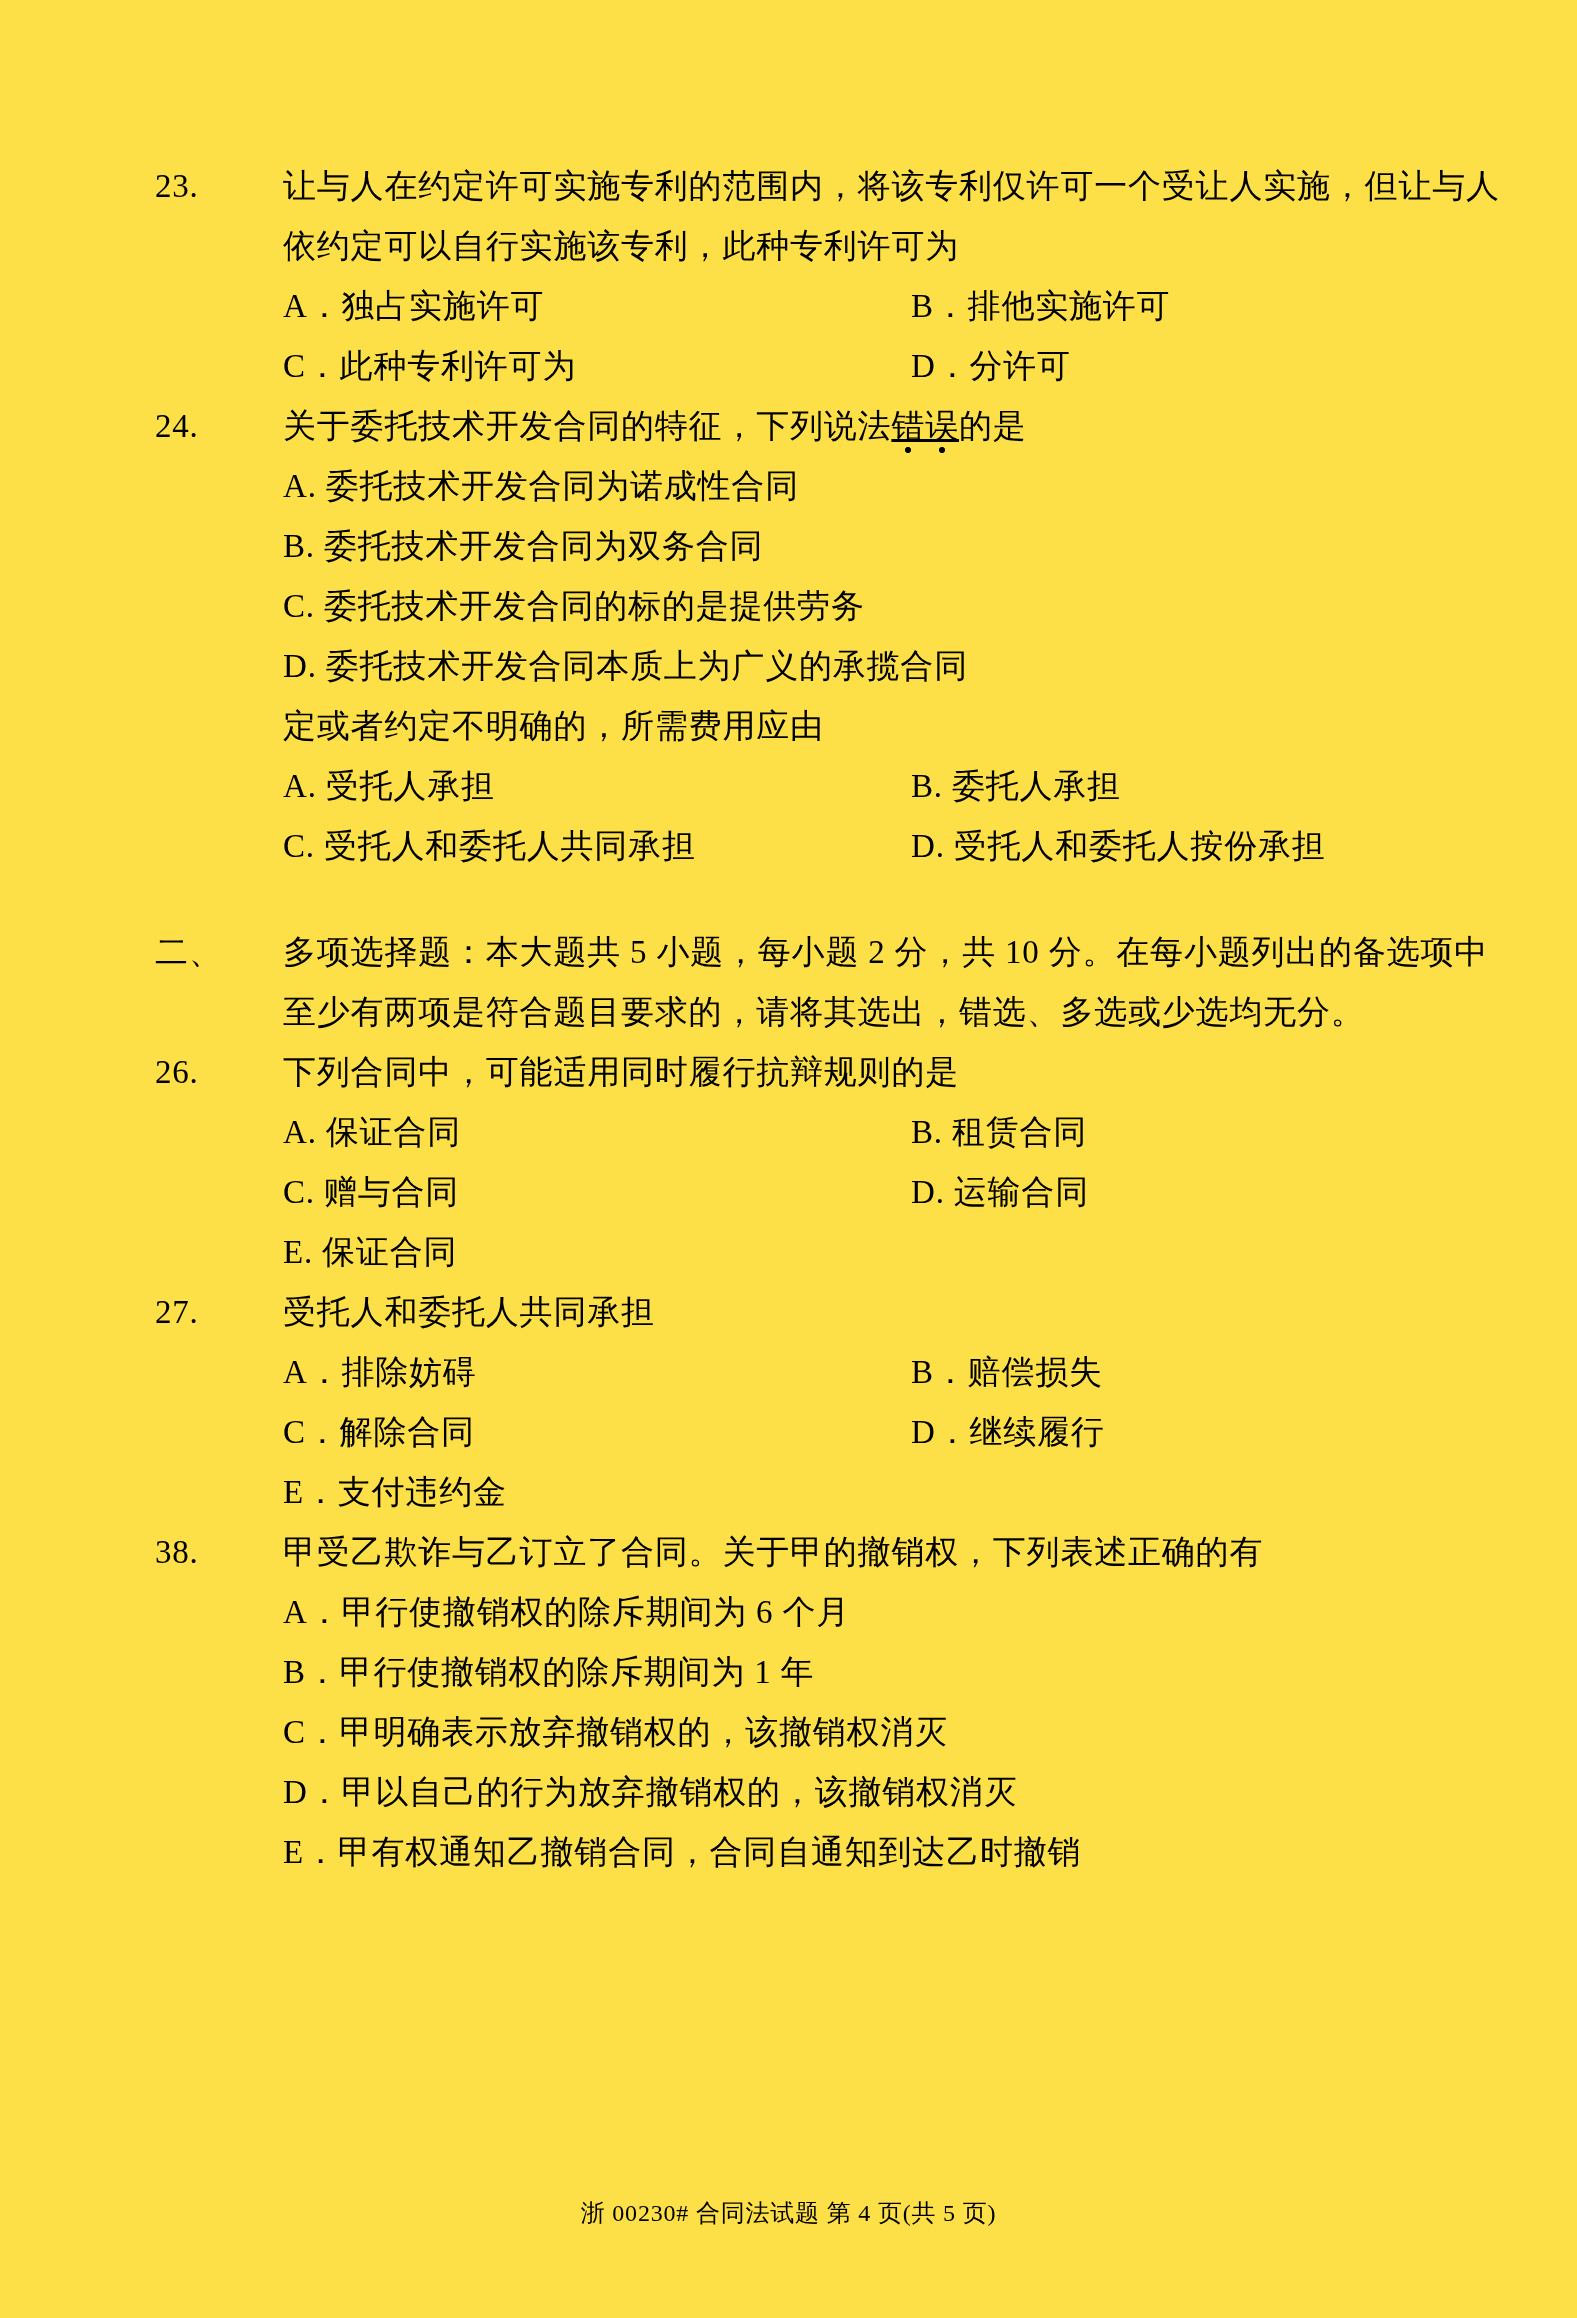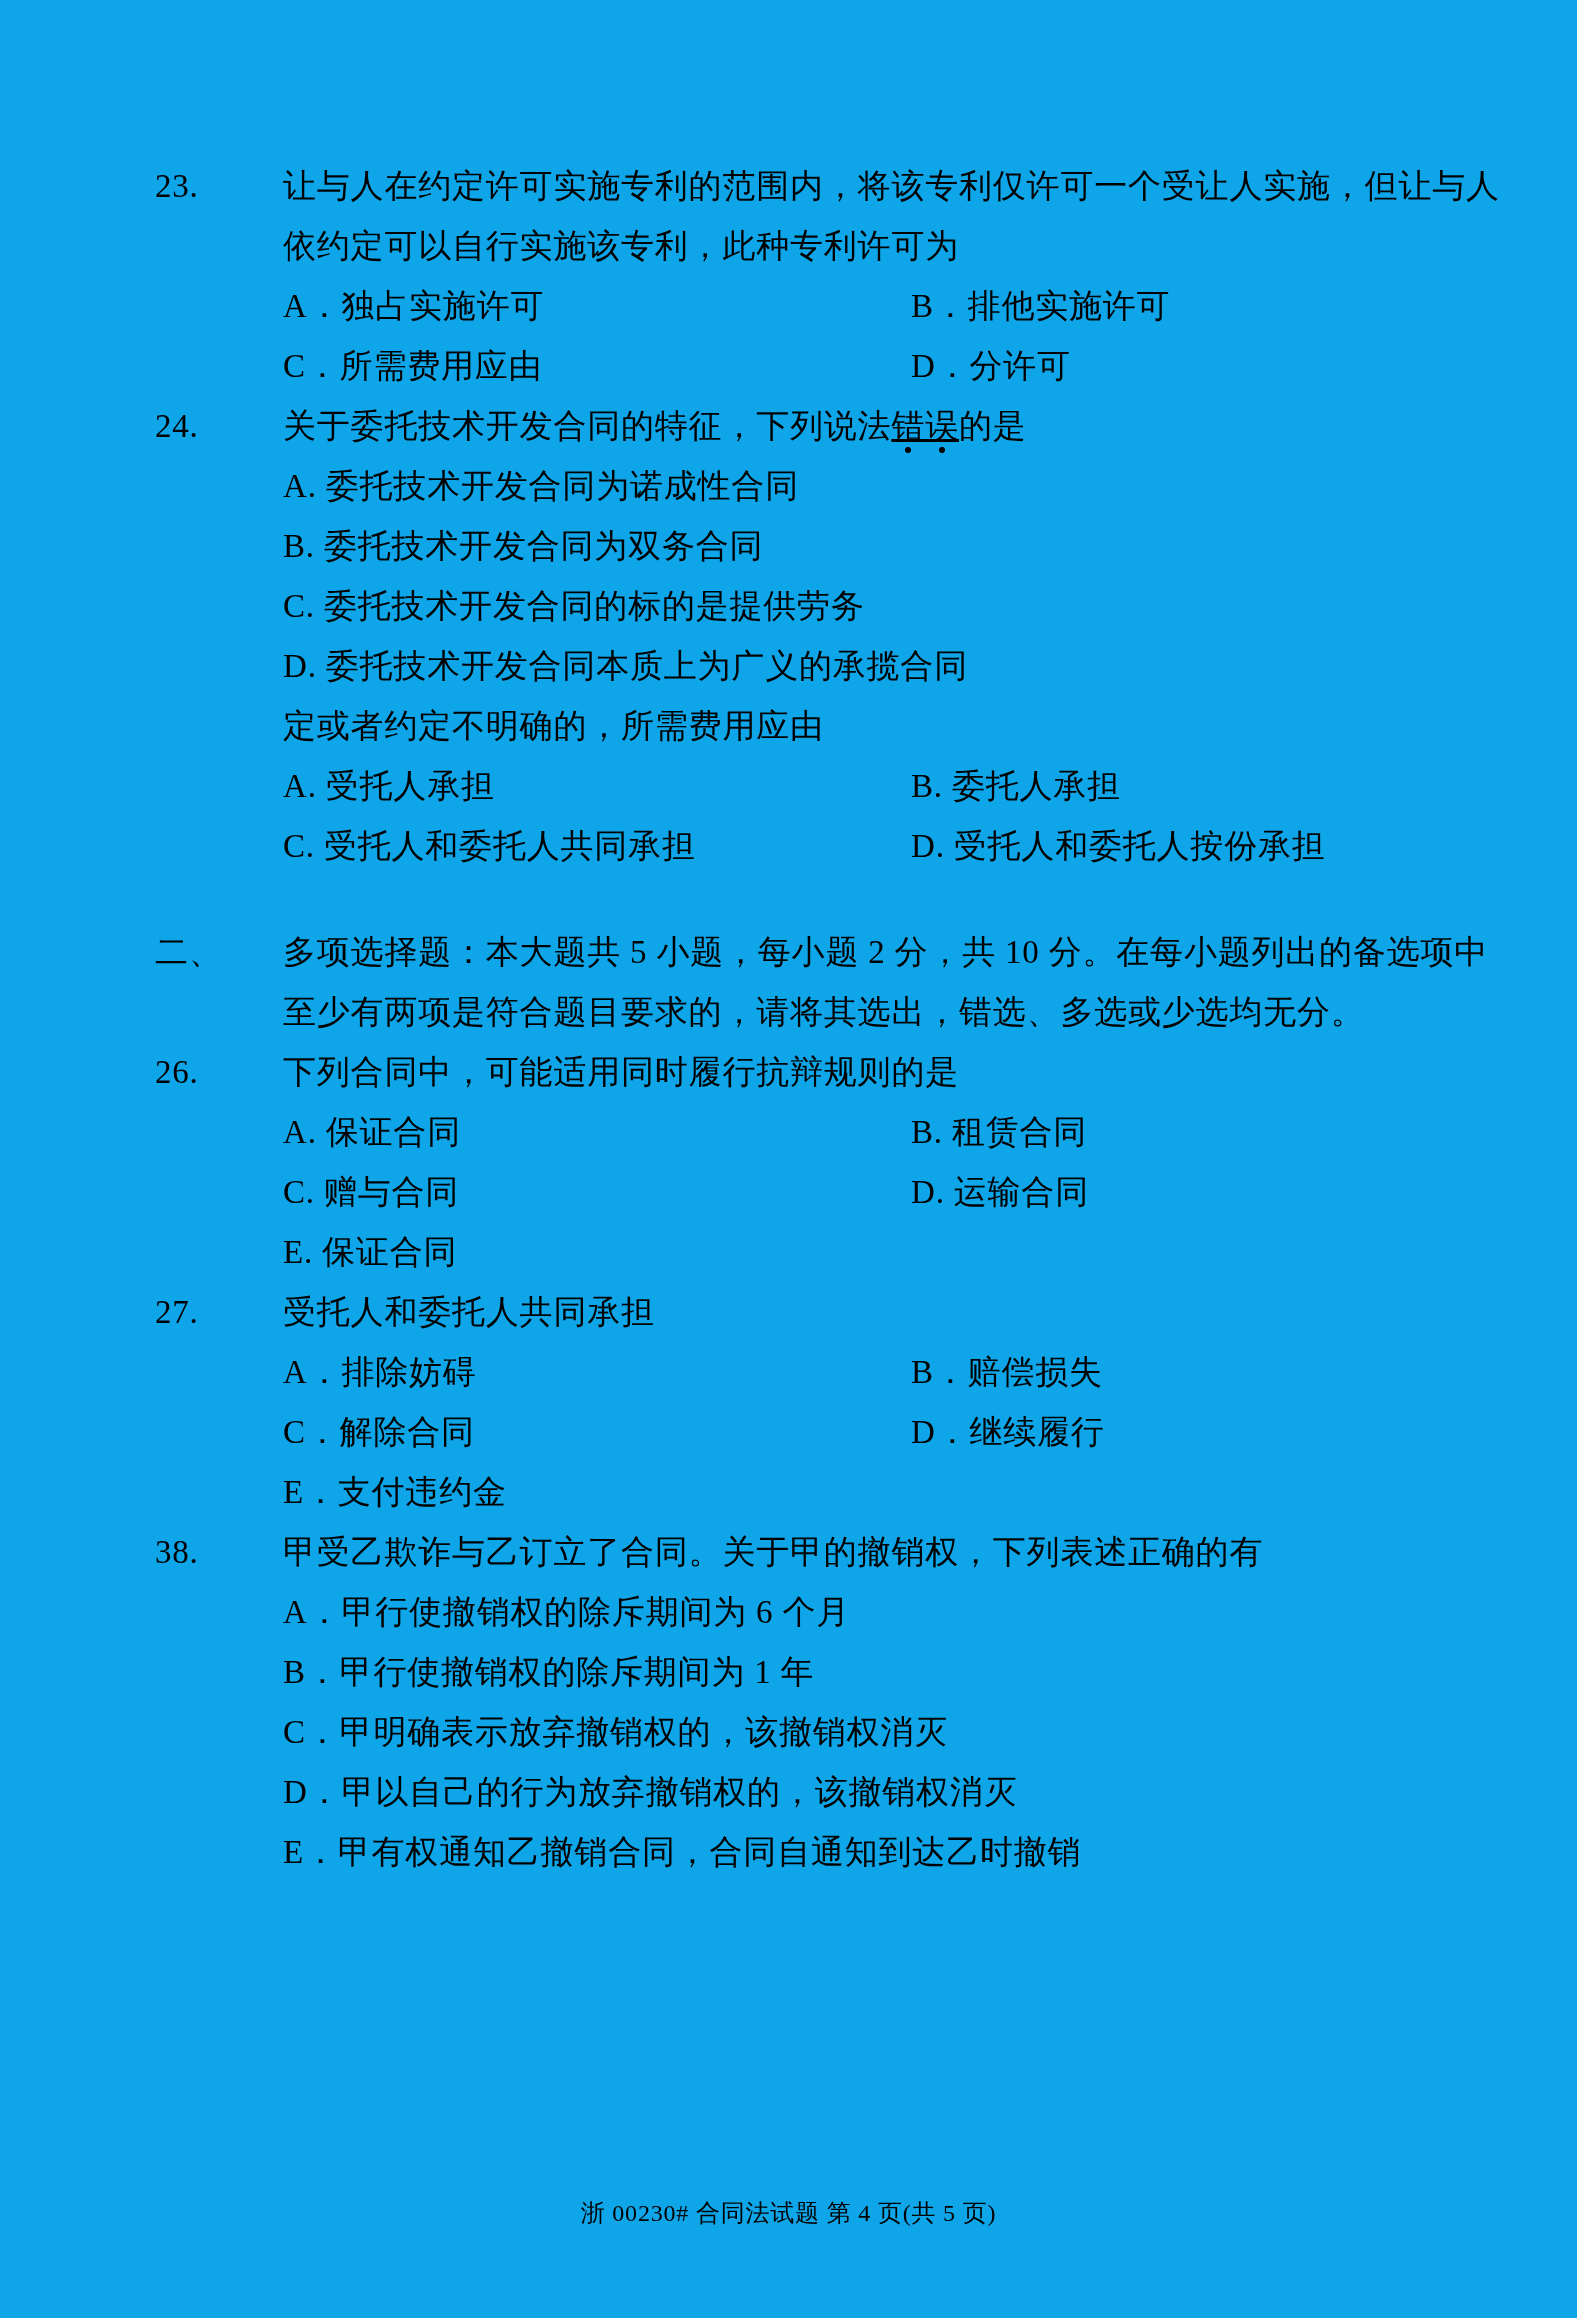--- a/index.html
+++ b/index.html
@@ -1,20 +1,20 @@
 <!DOCTYPE html>
 <html style="font-size:12.6px"><head>
 <meta charset="utf-8">
 <style>
   html, body { margin: 0; padding: 0; background: #ffffff; }
   .page {
     position: relative;
     width: 1577px;
     height: 2319px;
-    background: #0ea5e9;
+    background: #fde047;
     color: #000000;
     font-family: "Liberation Serif", "DejaVu Serif", serif;
     overflow: hidden;
   }
   .content { position: absolute; top: 156px; left: 0; width: 1577px; }
   .line {
     position: relative;
     height: 60px;
     line-height: 60px;
     font-size: 33px;
@@ -56,21 +56,21 @@
           <span class="txt">让与人在约定许可实施专利的范围内，将该专利仅许可一个受让人实施，但让与人</span>
         </div>
         <div class="line">
           <span class="txt">依约定可以自行实施该专利，此种专利许可为</span>
         </div>
         <div class="line">
           <span class="txt">A．独占实施许可</span>
           <span class="opt2">B．排他实施许可</span>
         </div>
         <div class="line">
-          <span class="txt">C．所需费用应由</span>
+          <span class="txt">C．此种专利许可为</span>
           <span class="opt2">D．分许可</span>
         </div>
       </div>
       <div>
         <div class="line">
           <span class="num">24.</span>
           <span class="txt"><span>关于委托技术开发合同的特征，下列说法</span><span class="em">错误</span><span>的是</span></span>
         </div>
         <div class="line">
           <span class="txt">A. 委托技术开发合同为诺成性合同</span>

